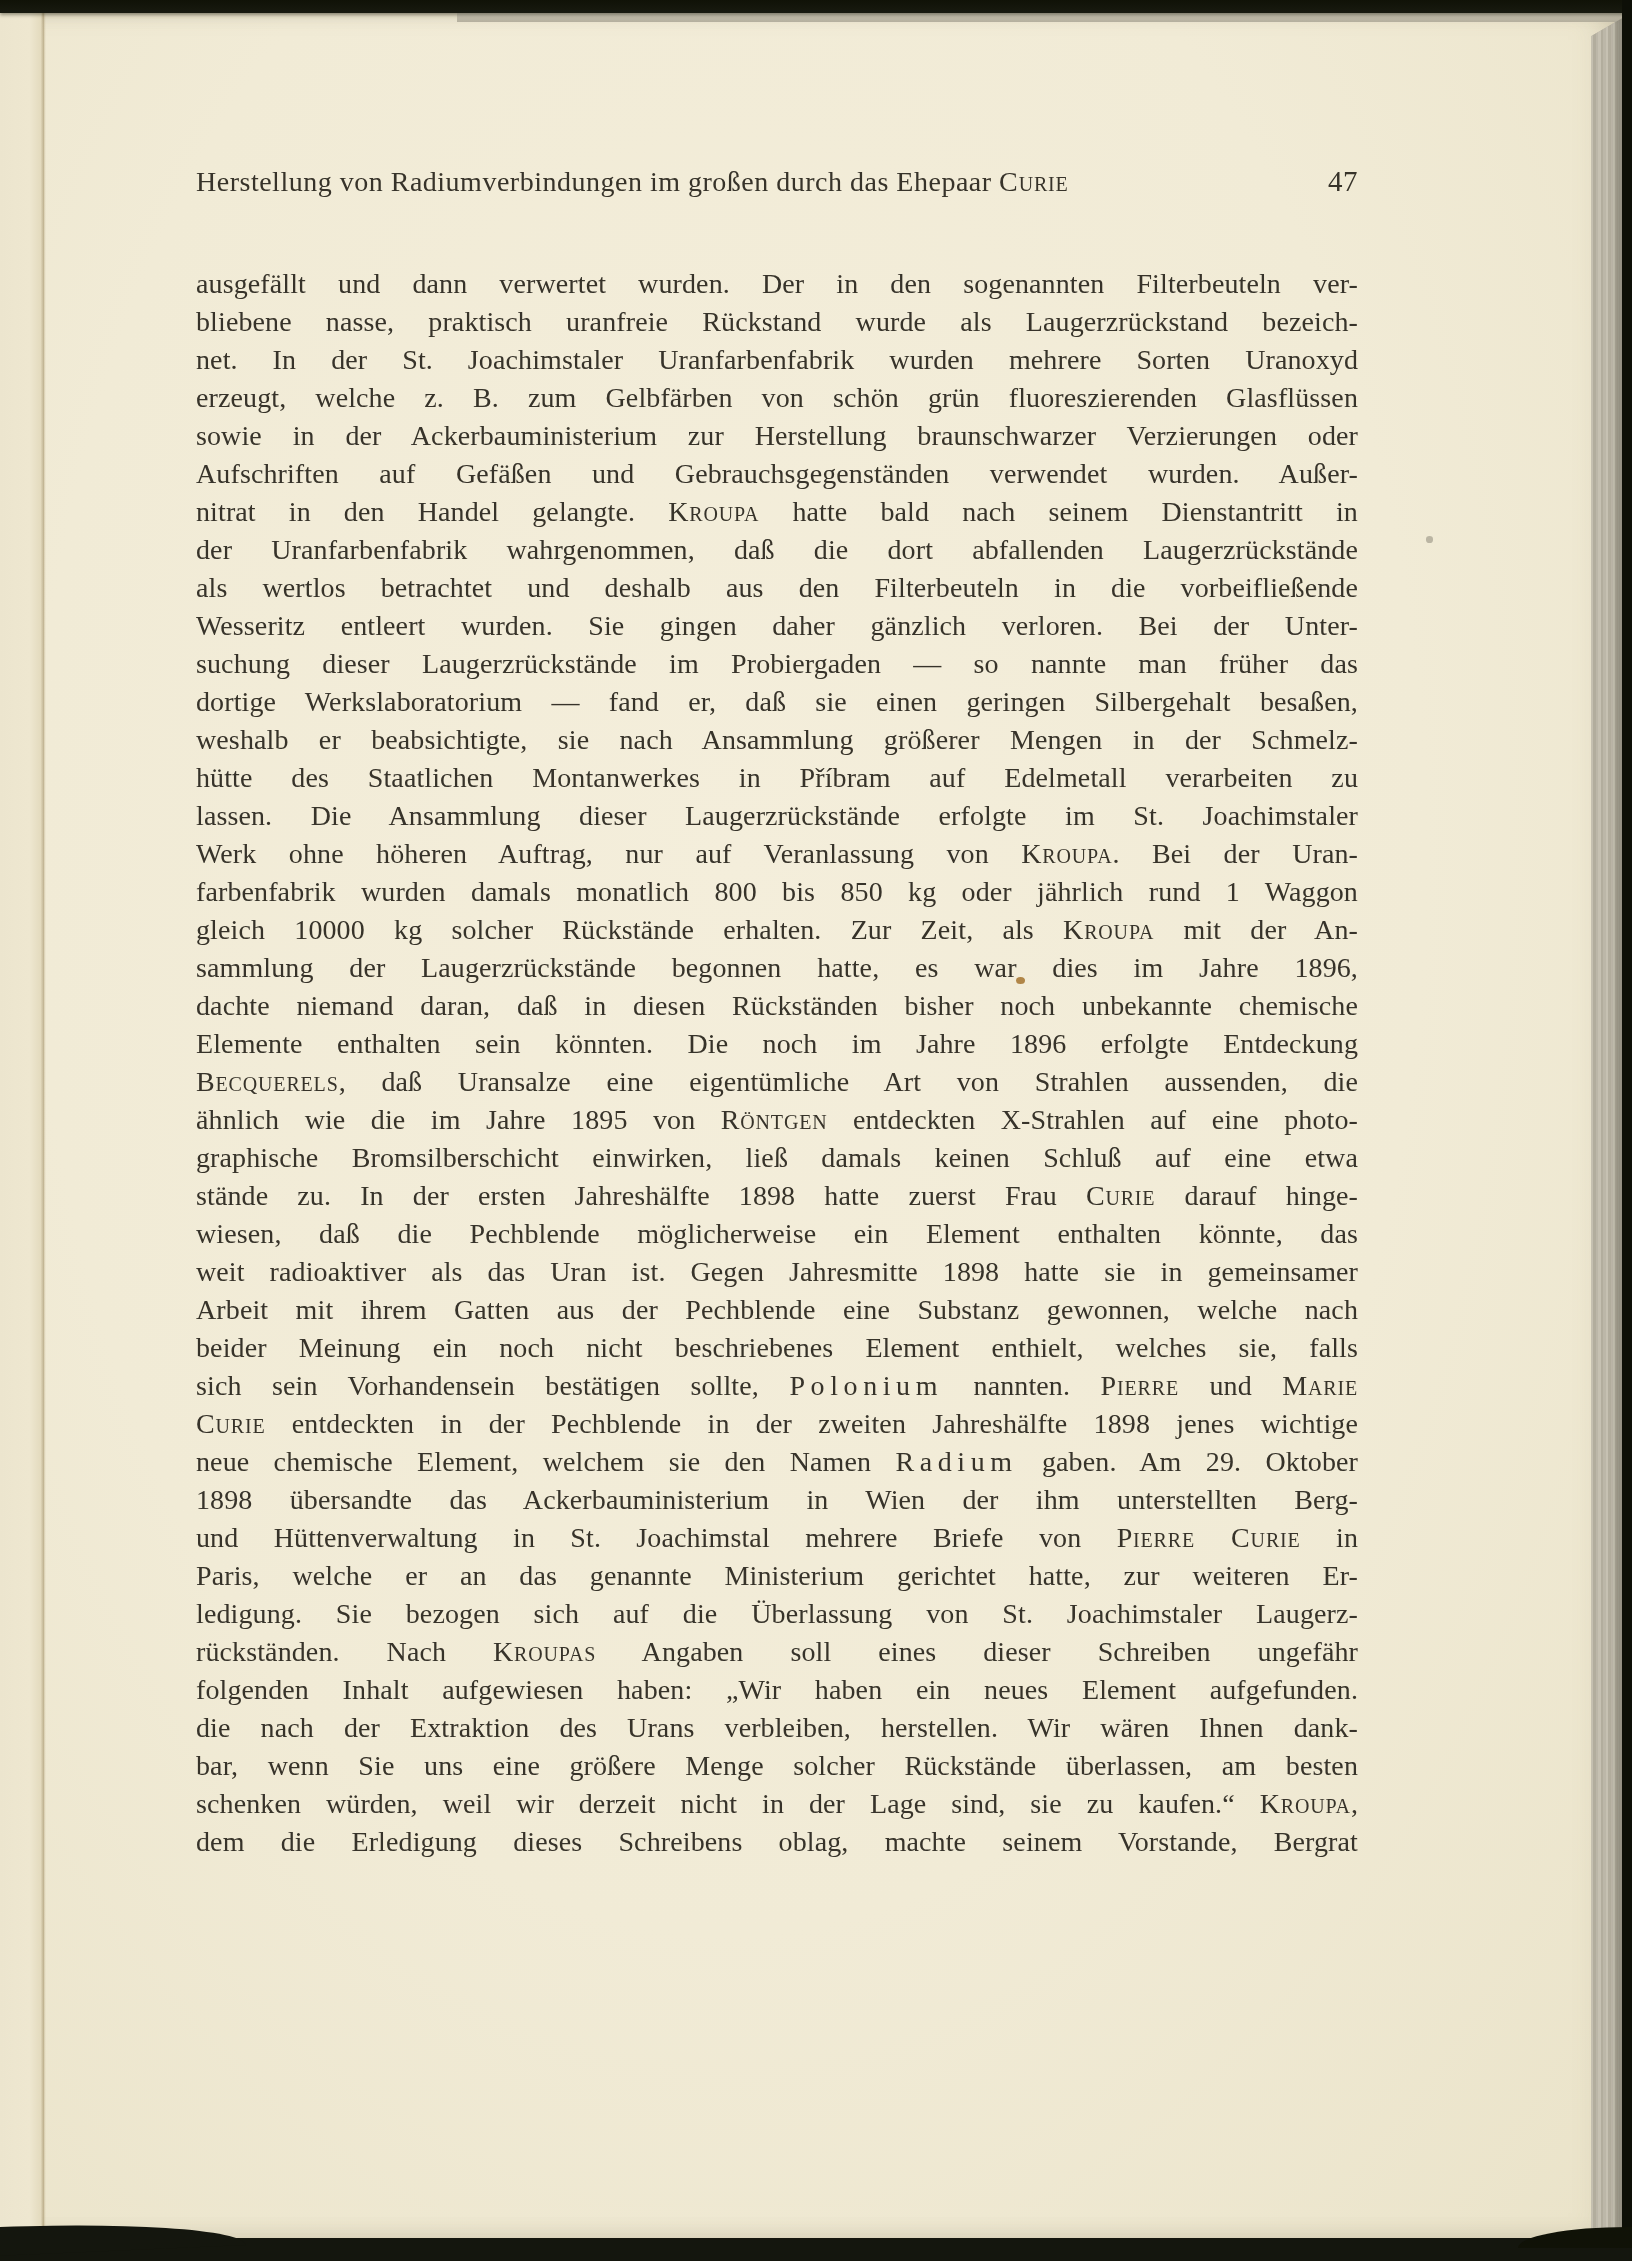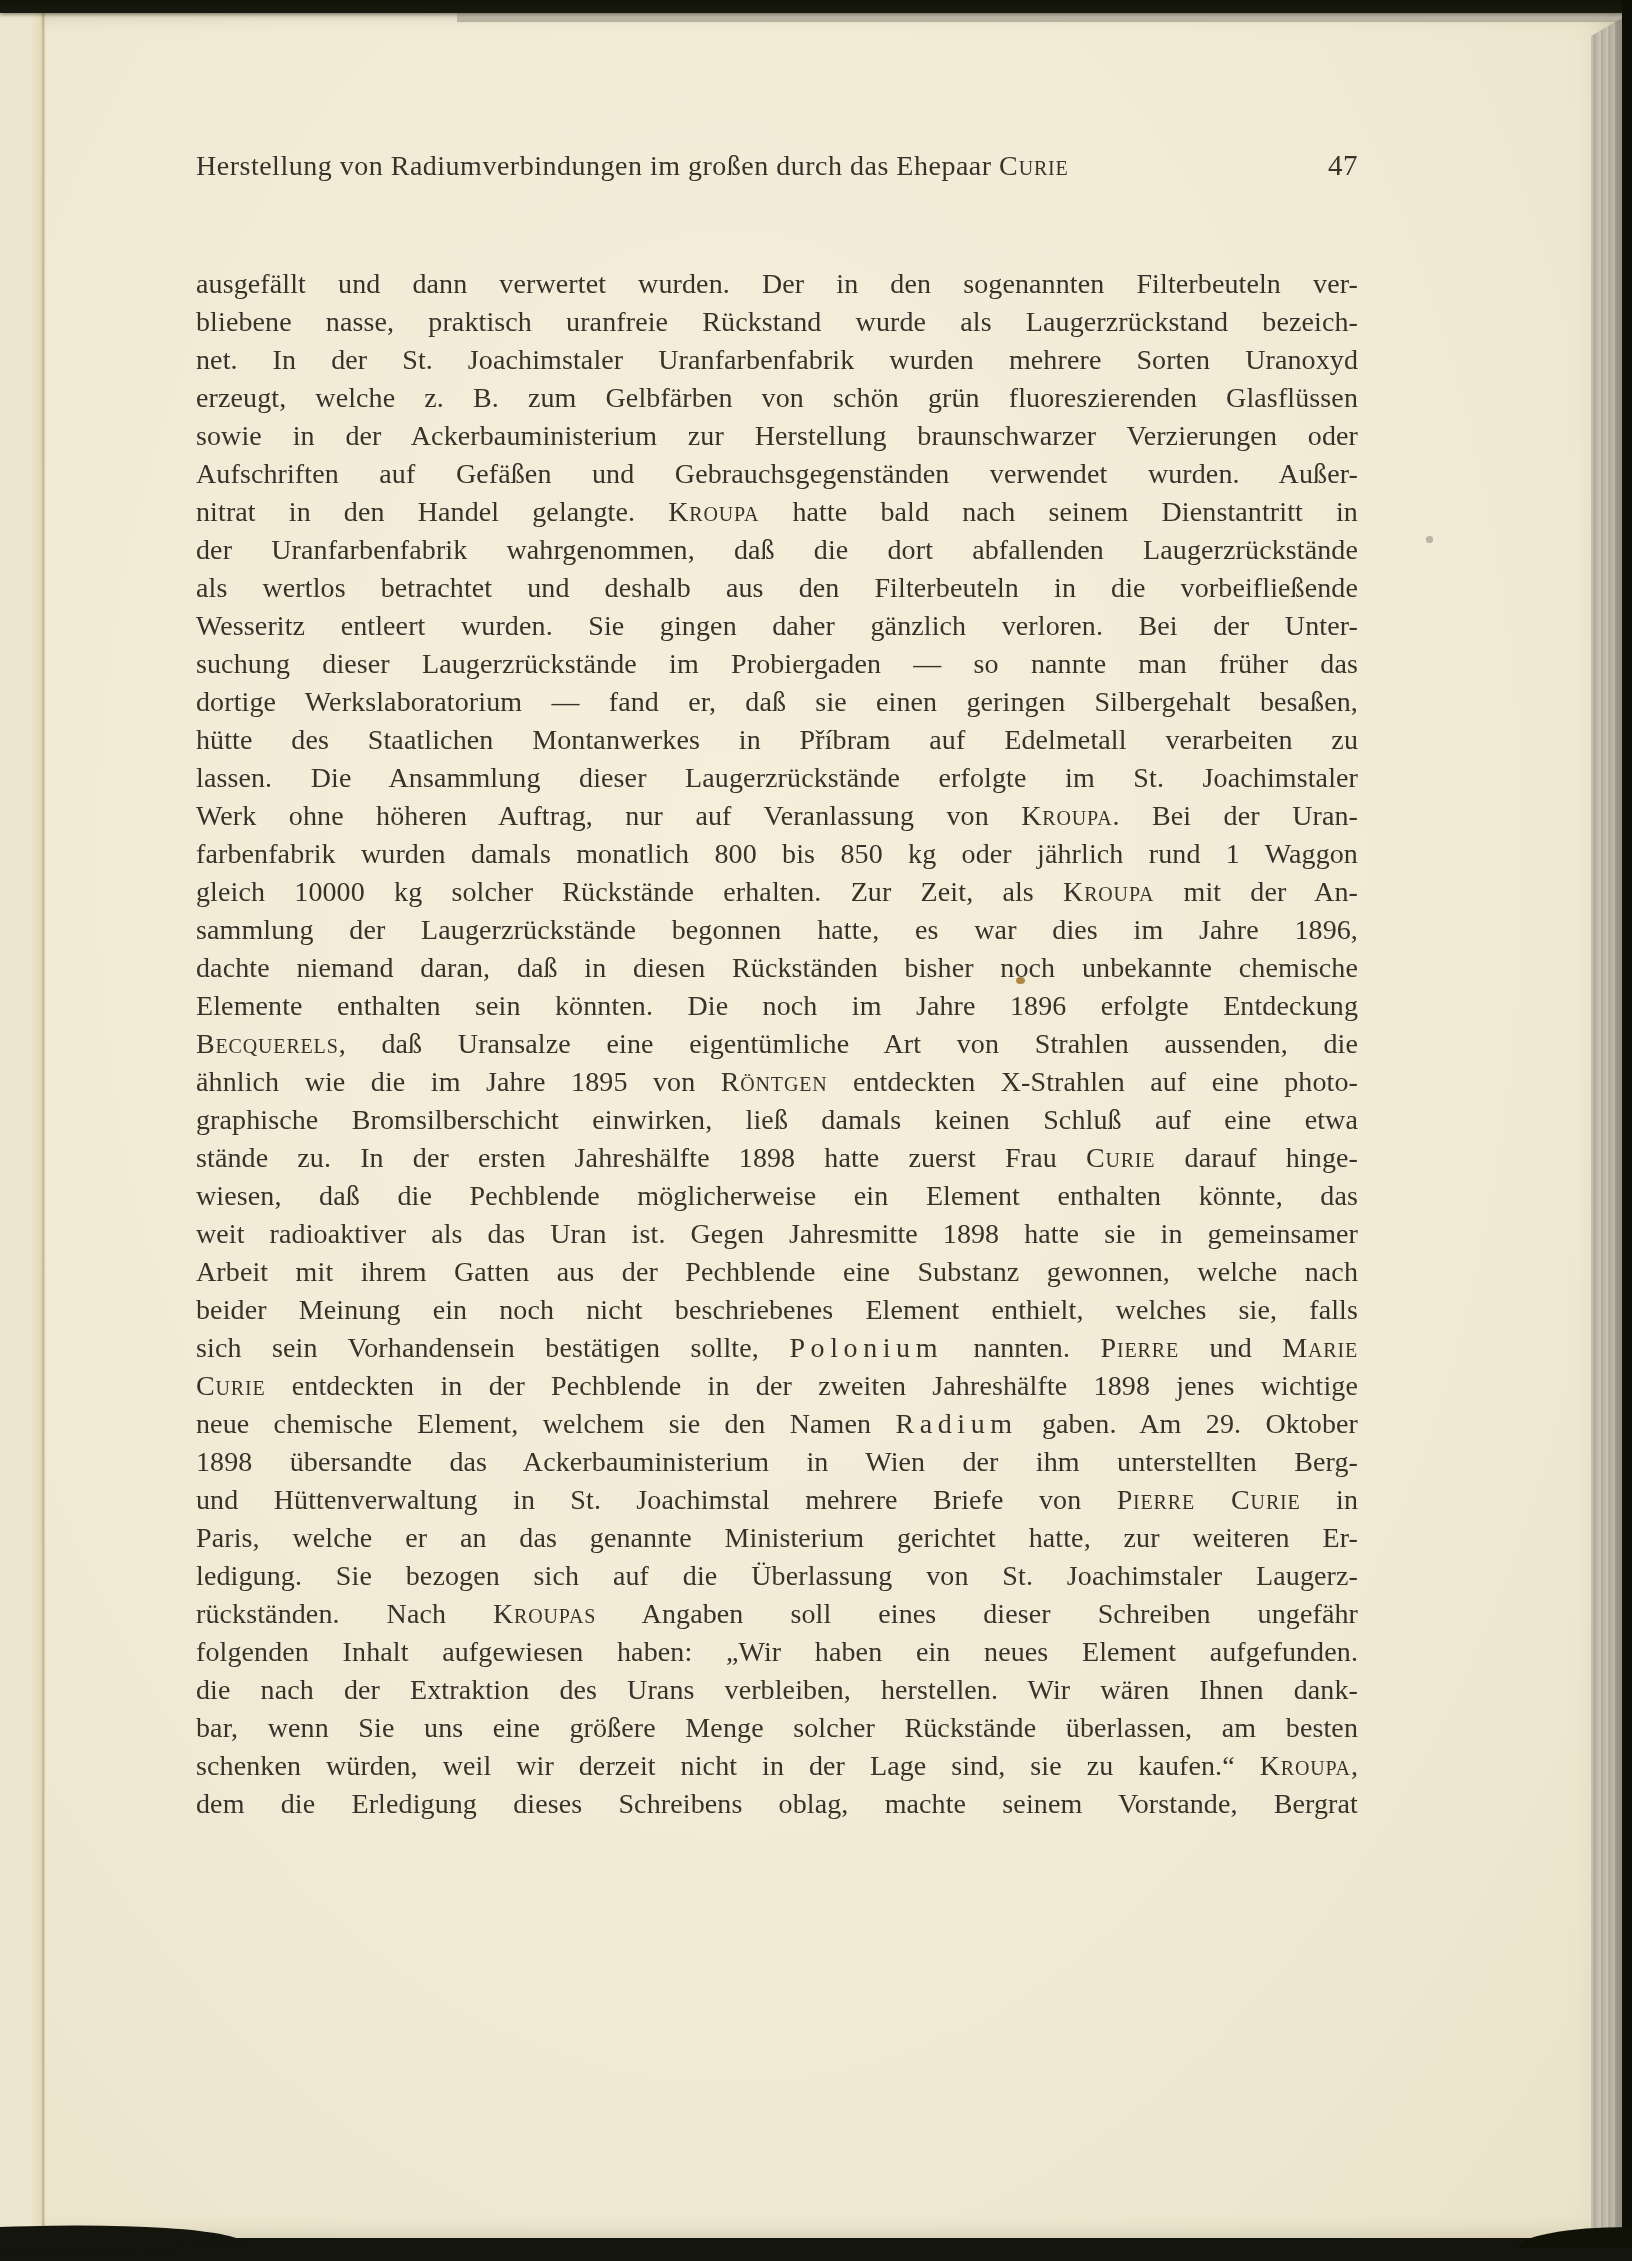--- a/index.html
+++ b/index.html
@@ -86,21 +86,21 @@
     box-shadow:inset -4.9px 0 6.5px rgba(60,58,45,.4);
   }
   .stack-edge-top{
     position:absolute; left:457px; top:13px;
     width:1165px; height:9px;
     background:linear-gradient(180deg,#c2bdae,#aba695);
     opacity:.85;
   }
   
   .running-header{
-    position:absolute; left:196px; top:136px;
+    position:absolute; left:196px; top:152px;
     width:1162px;
     display:flex; justify-content:space-between; align-items:baseline;
     color:var(--ink);
     font-size:28px; letter-spacing:.018em;text-align:right;
   }
   .page-number{font-size:29px;}
   
   .text-block{
     position:absolute; left:196px; top:205px;
     width:1162px;
@@ -141,20 +141,21 @@
       <div class="line">net. In der St. Joachimstaler Uranfarbenfabrik wurden mehrere Sorten Uranoxyd</div>
       <div class="line">erzeugt, welche z. B. zum Gelbfärben von schön grün fluoreszierenden Glasflüssen</div>
       <div class="line">sowie in der Ackerbauministerium zur Herstellung braunschwarzer Verzierungen oder</div>
       <div class="line">Aufschriften auf Gefäßen und Gebrauchsgegenständen verwendet wurden. Außer-</div>
       <div class="line">nitrat in den Handel gelangte. <span class="sc">Kroupa</span> hatte bald nach seinem Dienstantritt in</div>
       <div class="line">der Uranfarbenfabrik wahrgenommen, daß die dort abfallenden Laugerzrückstände</div>
       <div class="line">als wertlos betrachtet und deshalb aus den Filterbeuteln in die vorbeifließende</div>
       <div class="line">Wesseritz entleert wurden. Sie gingen daher gänzlich verloren. Bei der Unter-</div>
       <div class="line">suchung dieser Laugerzrückstände im Probiergaden — so nannte man früher das</div>
       <div class="line">dortige Werkslaboratorium — fand er, daß sie einen geringen Silbergehalt besaßen,</div>
+      <div class="line">weshalb er beabsichtigte, sie nach Ansammlung größerer Mengen in der Schmelz-</div>
       <div class="line">hütte des Staatlichen Montanwerkes in Příbram auf Edelmetall verarbeiten zu</div>
       <div class="line">lassen. Die Ansammlung dieser Laugerzrückstände erfolgte im St. Joachimstaler</div>
       <div class="line">Werk ohne höheren Auftrag, nur auf Veranlassung von <span class="sc">Kroupa</span>. Bei der Uran-</div>
       <div class="line">farbenfabrik wurden damals monatlich 800 bis 850 kg oder jährlich rund 1 Waggon</div>
       <div class="line">gleich 10000 kg solcher Rückstände erhalten. Zur Zeit, als <span class="sc">Kroupa</span> mit der An-</div>
       <div class="line">sammlung der Laugerzrückstände begonnen hatte, es war dies im Jahre 1896,</div>
       <div class="line">dachte niemand daran, daß in diesen Rückständen bisher noch unbekannte chemische</div>
       <div class="line">Elemente enthalten sein könnten. Die noch im Jahre 1896 erfolgte Entdeckung</div>
       <div class="line"><span class="sc">Becquerels</span>, daß Uransalze eine eigentümliche Art von Strahlen aussenden, die</div>
       <div class="line">ähnlich wie die im Jahre 1895 von <span class="sc">Röntgen</span> entdeckten X-Strahlen auf eine photo-</div>

